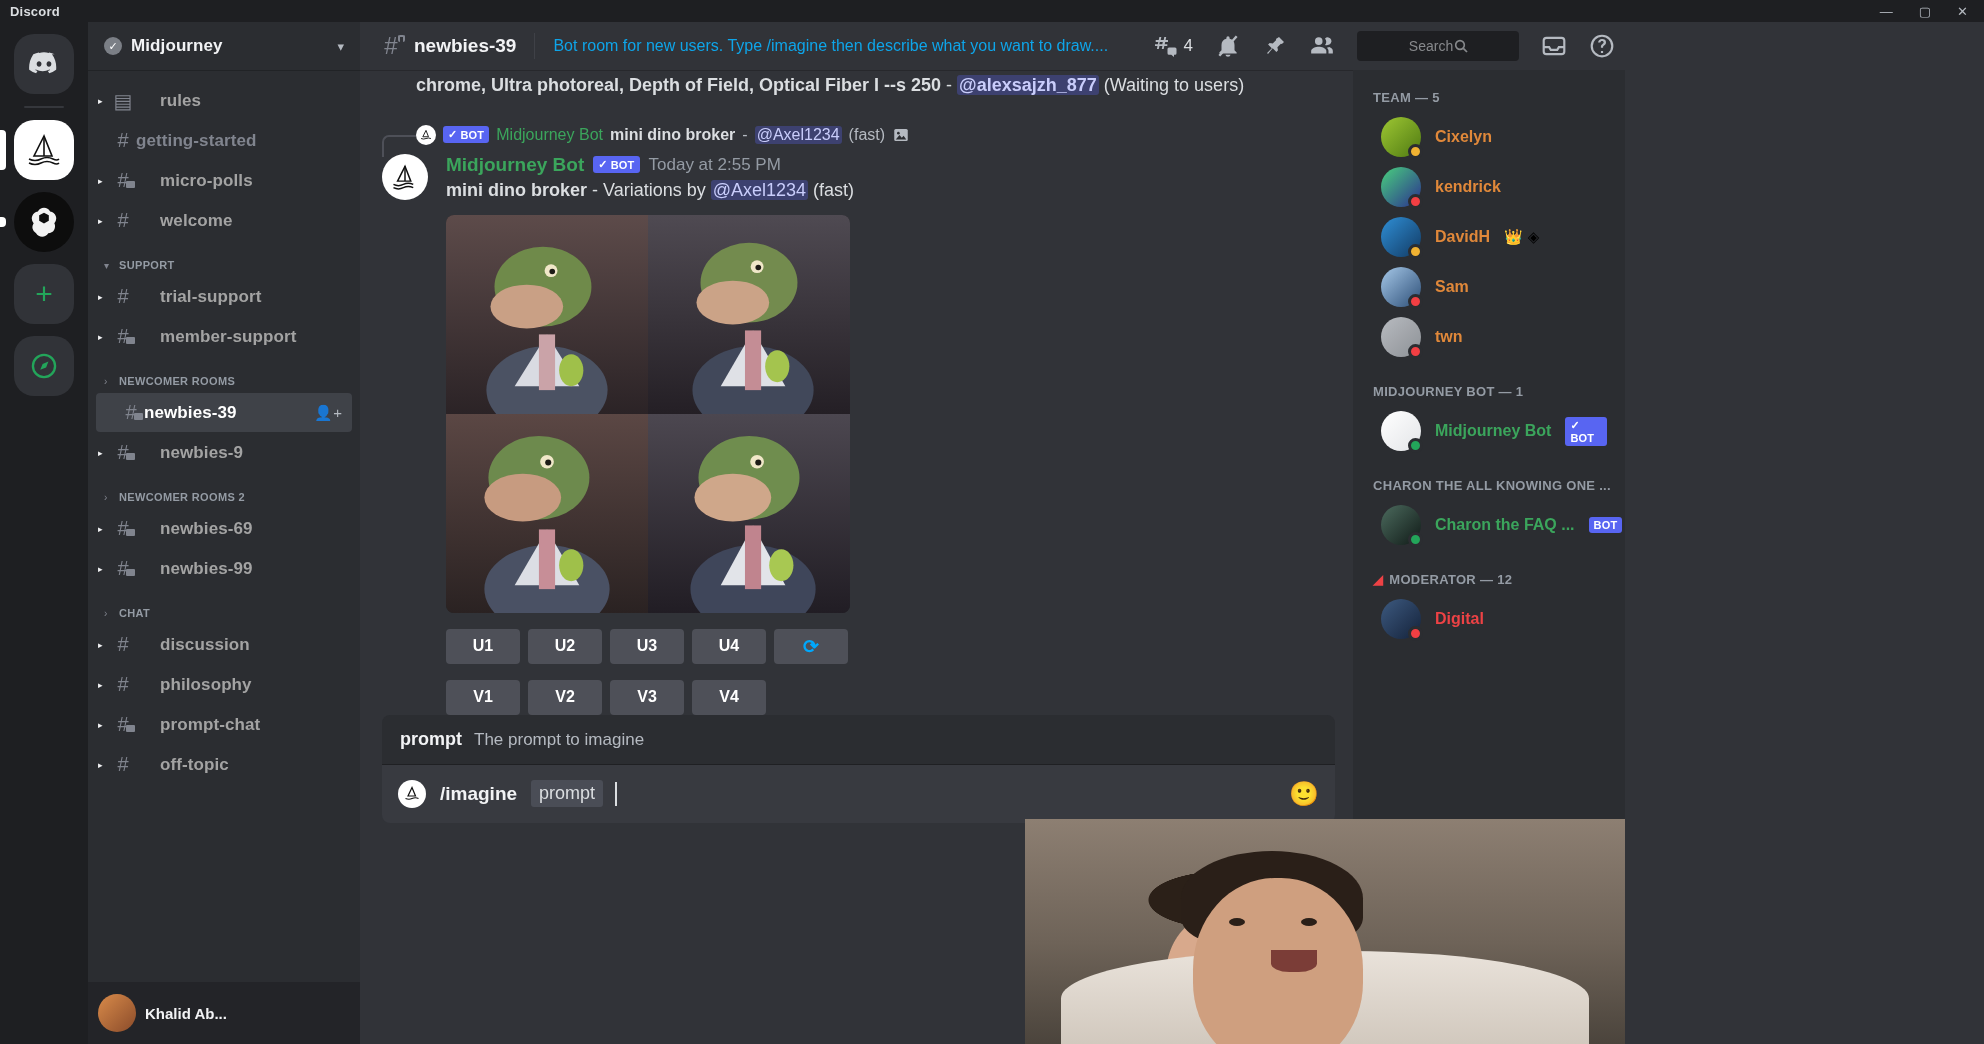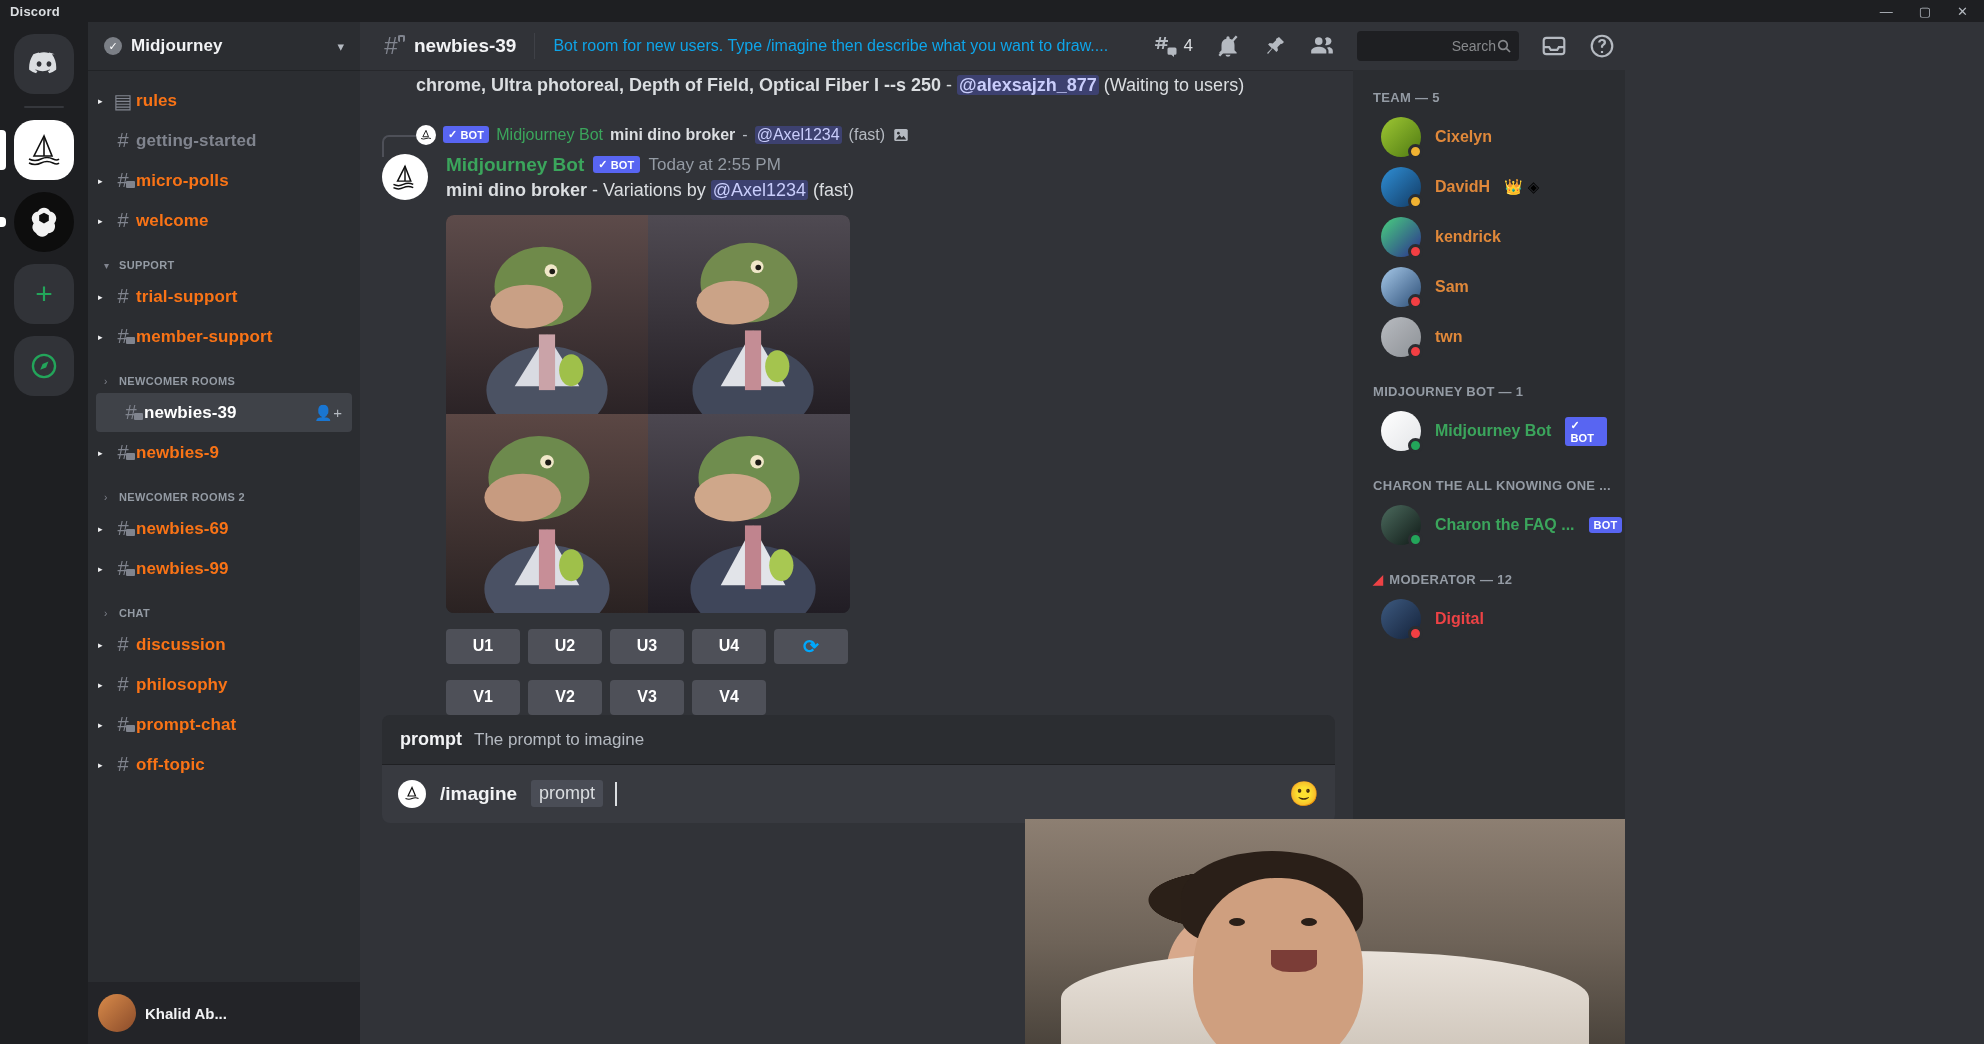--- a/index.html
+++ b/index.html
@@ -79,21 +79,21 @@
     margin: 1px 8px 1px 0; padding-left: 10px; border-radius: 4px;
     cursor: pointer; position: relative;
   }
   .ch .ch-arrow { color: #f2f3f5; font-size: 9px; width: 12px; flex-shrink: 0; }
   .ch .ch-ico {
     width: 26px; flex-shrink: 0; color: #80848e; font-size: 20px;
     font-weight: 300; text-align: center; position: relative;
   }
   .ch .ch-label { font-size: 17px; font-weight: bold; letter-spacing: .1px; }
   .ch.muted .ch-label { color: #80848e; font-weight: bold; }
-  .ch.normal .ch-label { color: #f97316; }
+  .ch.normal .ch-label { color: #a3a3a3; margin-left: 24px; }
   .ch.active { background: #3f4248; margin-left: 8px; padding-left: 10px; }
   .ch.active .ch-label { color: #ffffff; }
   .ch .ch-tag {
     position: absolute; right: 10px; color: #b5bac1; font-size: 15px;
   }
   .ch-ico .sub {
     position: absolute; right: 1px; bottom: 4px; width: 9px; height: 7px;
     background: #80848e; border-radius: 1px;
   }
 
@@ -125,21 +125,21 @@
   .hdr-div { width: 1px; height: 26px; background: #3f4147; margin: 0 18px; }
   #chan-topic {
     color: #0ea5e9; font-size: 16px; white-space: nowrap;
     overflow: hidden; text-overflow: ellipsis; max-width: 690px;
   }
   #chan-header .hdr-right { margin-left: auto; display: flex; align-items: center; gap: 22px; }
   .hdr-btn { color: #b5bac1; display: flex; align-items: center; gap: 6px; cursor: pointer; }
   .hdr-btn .cnt { font-size: 17px; color: #dbdee1; }
   #searchbox {
     width: 162px; height: 30px; background: #1e1f22; border-radius: 4px;
-    display: flex; align-items: center; justify-content: flex-end;
+    display: flex; align-items: center; justify-content: center;
     padding: 0 7px 0 9px; cursor: text;
   }
   #searchbox .sp { color: #87898c; font-size: 14px; }
 
   #content { flex: 1; display: flex; min-height: 0; }
   #msgs { flex: 1; position: relative; overflow: hidden; min-width: 0; }
 
   
   .m-cont { padding: 0 16px 0 0; }
   .m-top-text {
@@ -657,35 +657,35 @@
             <span>TEAM — 5</span>
           </div>
           <div class="mrow">
             <div class="mav" style="background: linear-gradient(135deg, rgb(158, 199, 51), rgb(79, 122, 18));">
               <span class="mstat s-idle"></span>
             </div>
             <span class="mname c-orange">Cixelyn</span>
             <span class="mbadges"></span>
           </div>
           <div class="mrow">
+            <div class="mav" style="background: linear-gradient(135deg, rgb(73, 209, 126), rgb(43, 47, 143));">
+              <span class="mstat s-dnd"></span>
+            </div>
+            <span class="mname c-orange">kendrick</span>
+            <span class="mbadges"></span>
+          </div>
+          <div class="mrow">
             <div class="mav" style="background: linear-gradient(135deg, rgb(47, 143, 214), rgb(18, 58, 99));">
               <span class="mstat s-idle"></span>
             </div>
             <span class="mname c-orange">DavidH</span>
             <span class="mbadges">
               <span style="font-size: 15px;">👑</span>
               <span style="font-size: 15px;">◈</span>
             </span>
-          </div>
-          <div class="mrow">
-            <div class="mav" style="background: linear-gradient(135deg, rgb(73, 209, 126), rgb(43, 47, 143));">
-              <span class="mstat s-dnd"></span>
-            </div>
-            <span class="mname c-orange">kendrick</span>
-            <span class="mbadges"></span>
           </div>
           <div class="mrow">
             <div class="mav" style="background: linear-gradient(135deg, rgb(166, 200, 232), rgb(44, 78, 119));">
               <span class="mstat s-dnd"></span>
             </div>
             <span class="mname c-orange">Sam</span>
             <span class="mbadges"></span>
           </div>
           <div class="mrow">
             <div class="mav" style="background: linear-gradient(135deg, rgb(184, 187, 192), rgb(141, 145, 150));">

